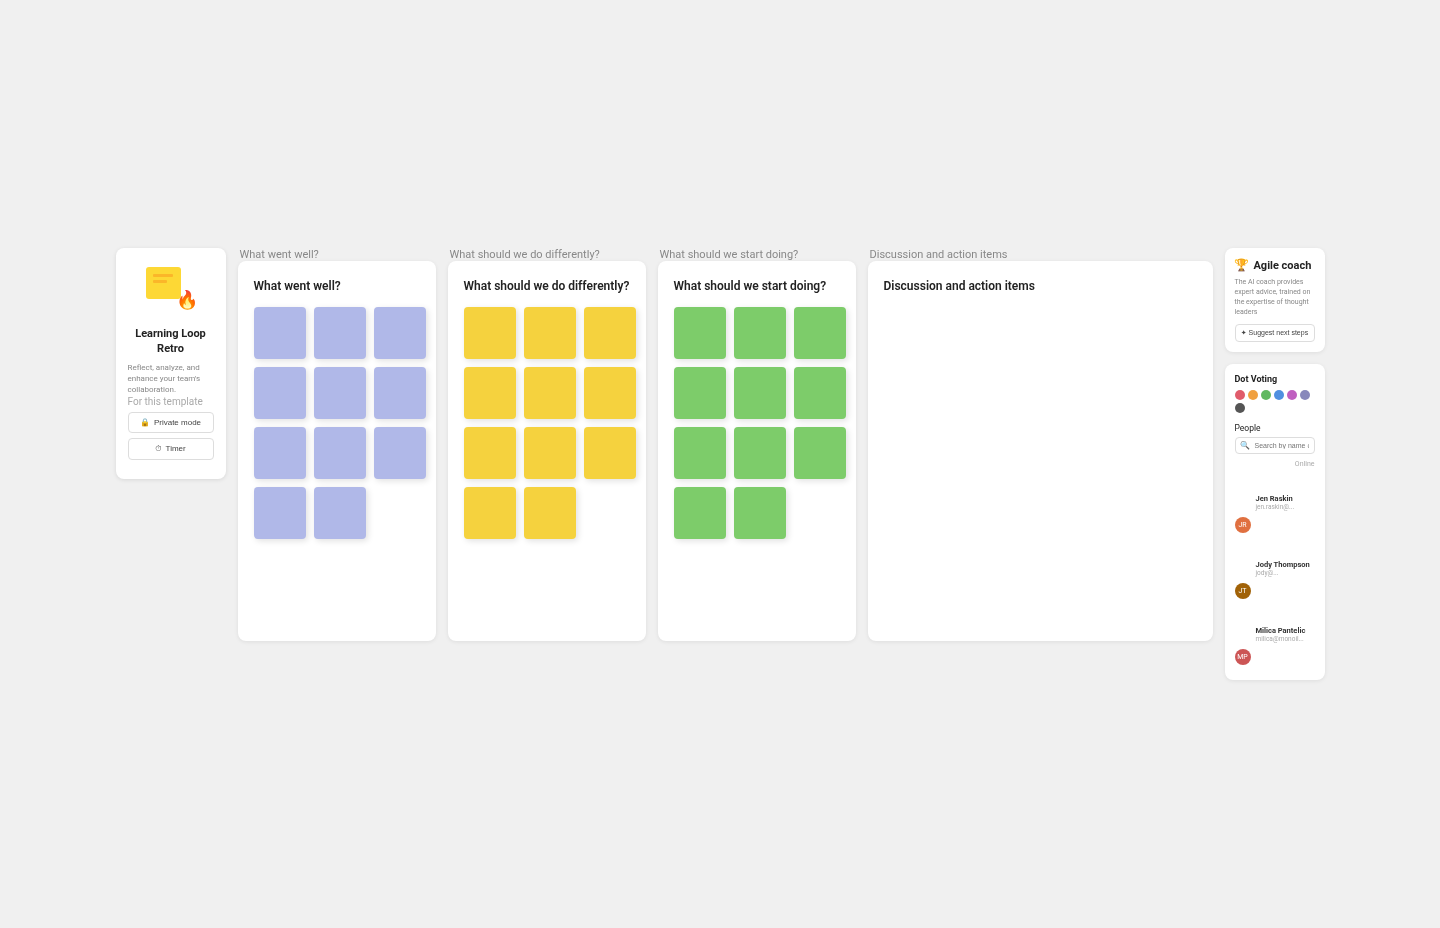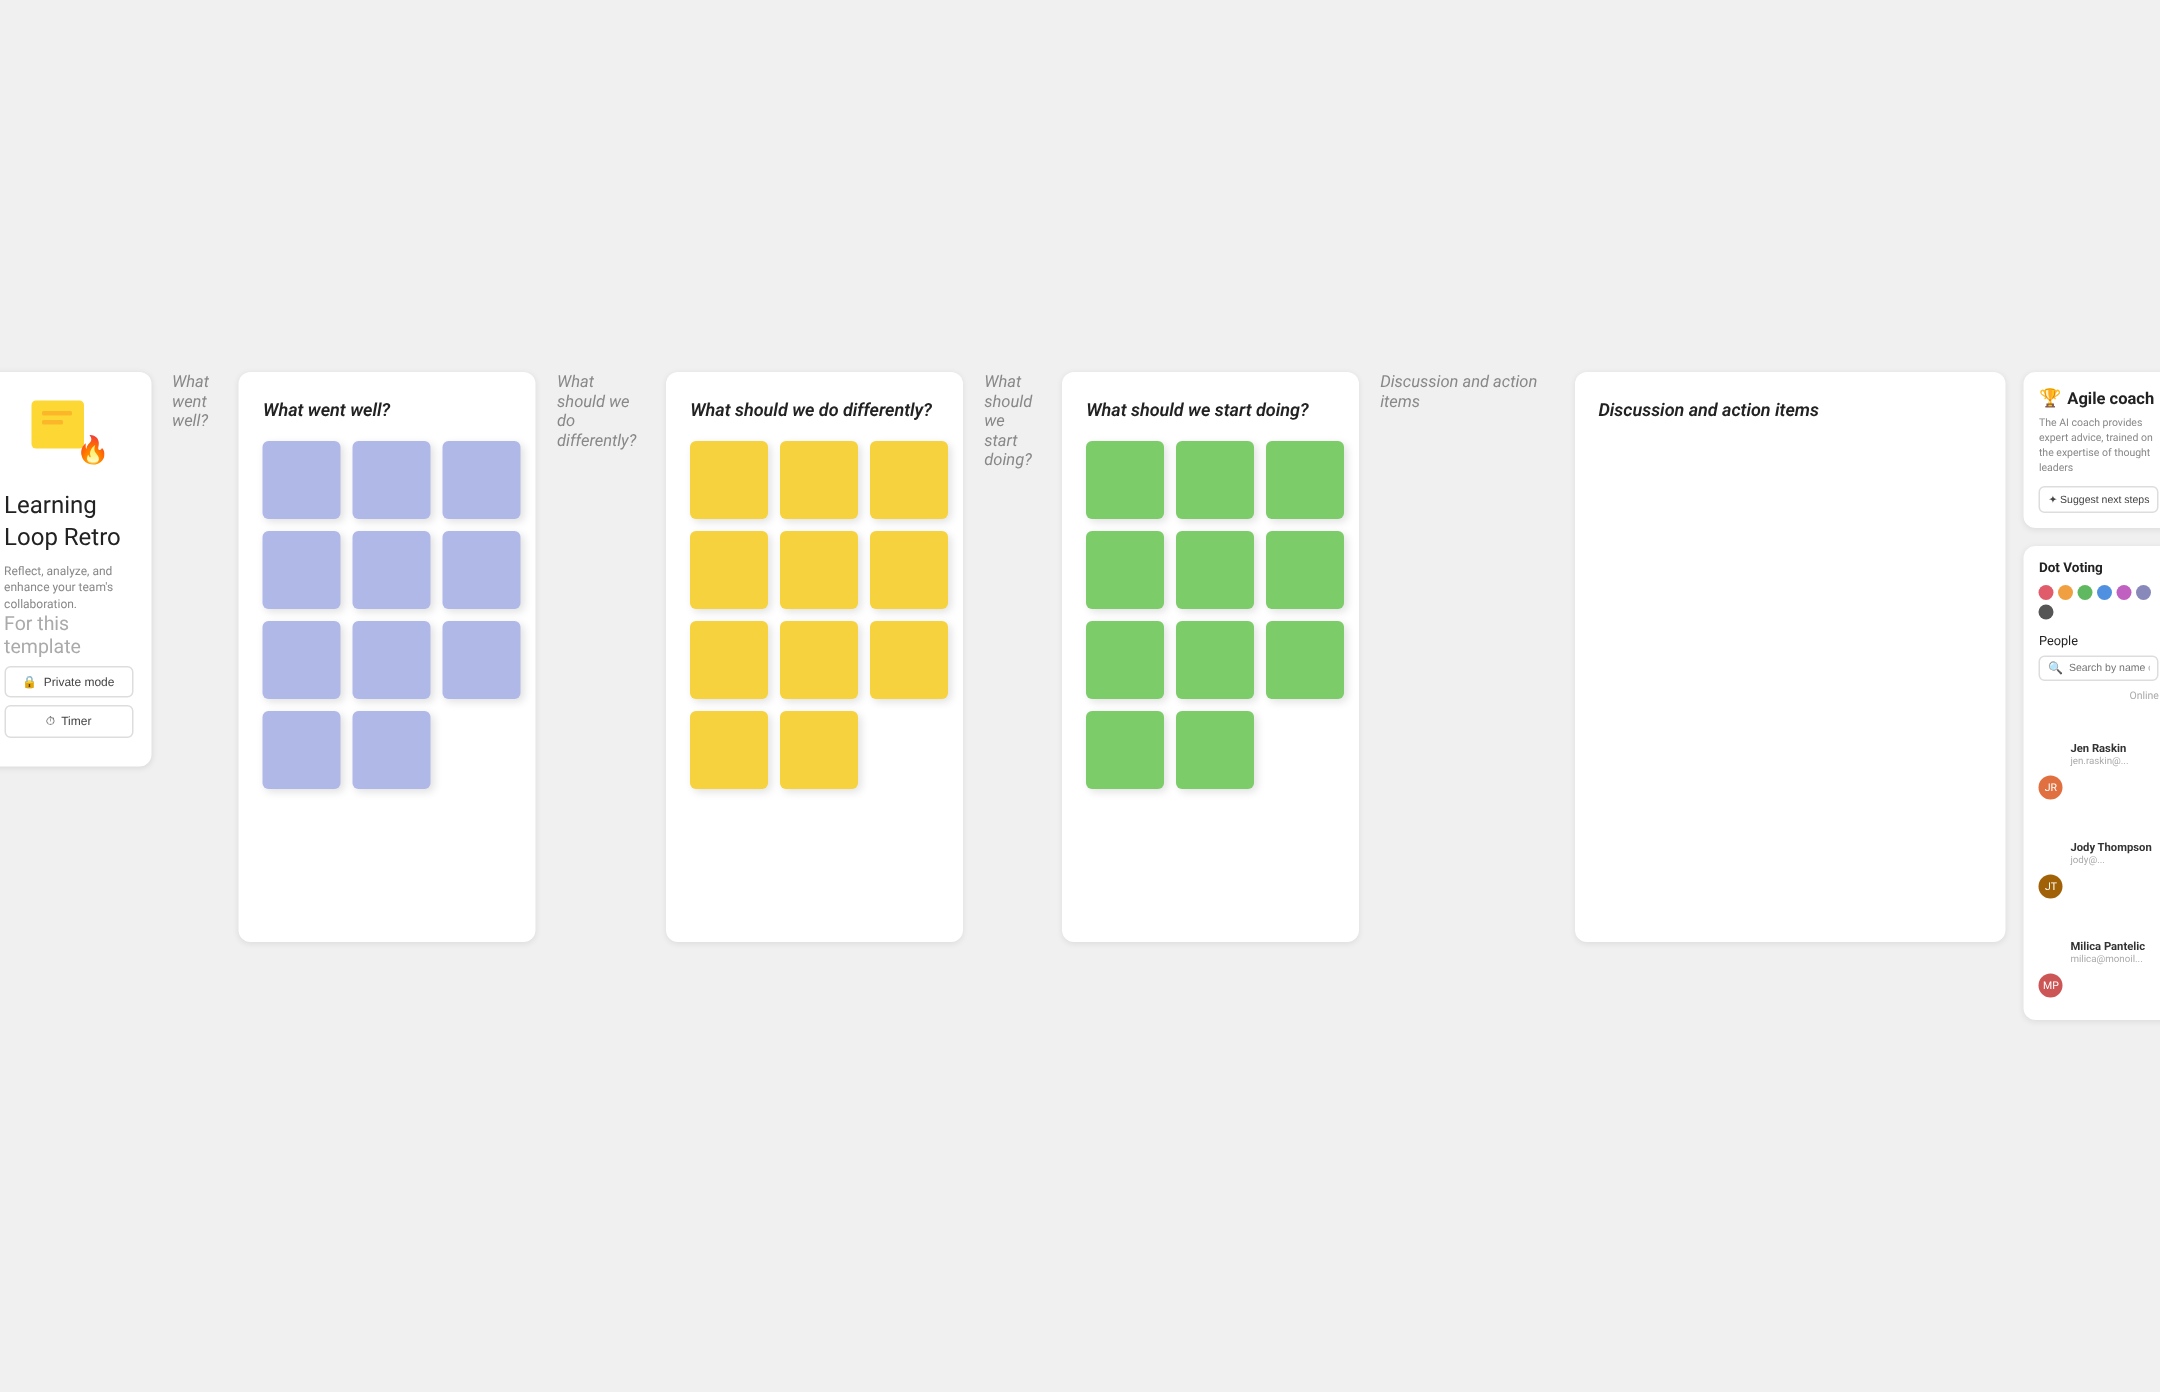--- a/index.html
+++ b/index.html
@@ -30,36 +30,36 @@
     .info-card-illustration {
       width: 60px;
       height: 55px;
       margin: 0 auto 10px;
       display: flex;
       align-items: center;
       justify-content: center;
       font-size: 28px;
     }
     .info-card-title {
-      font-size: 16px;
-      font-weight: 400;
+      font-size: 11px;
+      font-weight: 700;
       color: #222;
-      text-align: left;
+      text-align: center;
       line-height: 1.3;
       margin-bottom: 6px;
     }
     .info-card-desc {
       font-size: 8px;
       color: #888;
       text-align: left;
       line-height: 1.4;
       margin-bottom: 0;
     }
     .info-card-section-label {
-      font-size: 13px;
+      font-size: 10px;
       color: #aaa;
       margin-bottom: 5px;
     }
     .info-card-btn {
       display: flex;
       align-items: center;
       justify-content: center;
       gap: 4px;
       width: 100%;
       padding: 5px 4px;
@@ -74,23 +74,22 @@
 
     
     .columns-area {
       display: flex;
       gap: 12px;
       align-items: flex-start;
     }
 
     .column-wrapper {
       display: flex;
-      flex-direction: row;
-      gap: 20px;
-      font-style: italic;
+      flex-direction: column;
+      gap: 0;
     }
 
     .column-label {
       font-size: 11px;
       color: #888;
       padding-left: 2px;
     }
 
     .board-column {
       background: white;

